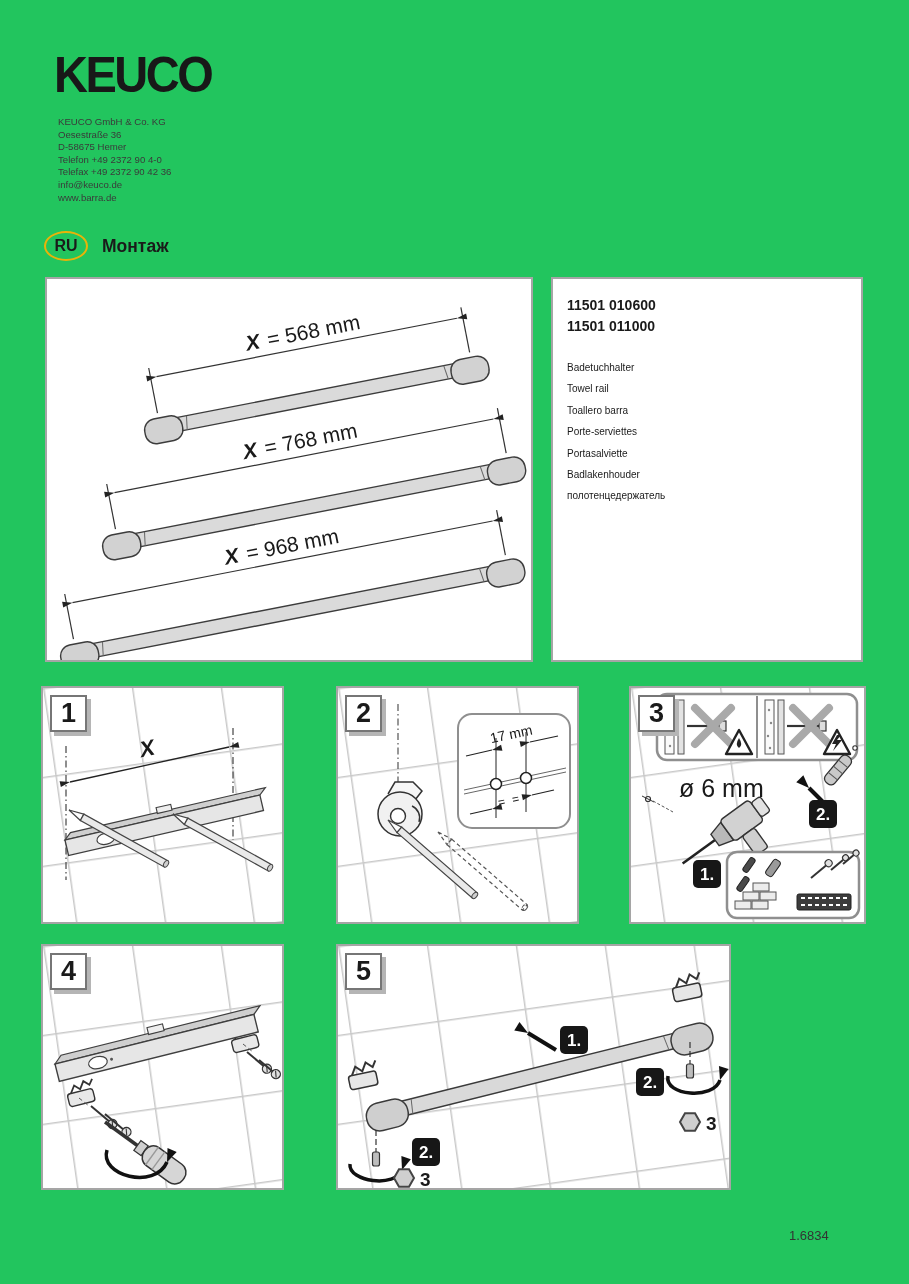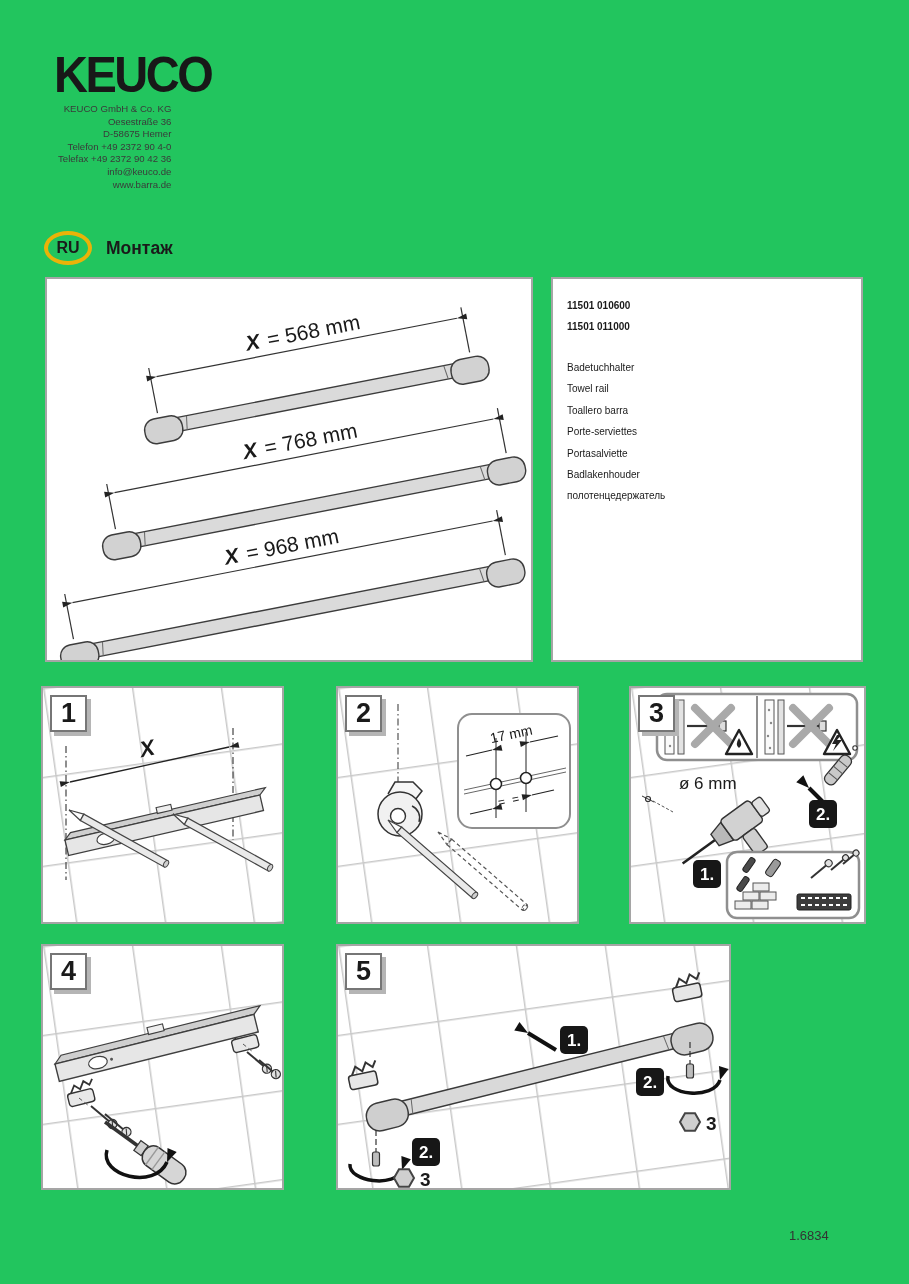--- a/index.html
+++ b/index.html
@@ -1,37 +1,37 @@
 <!DOCTYPE html>
 <html><head>
 <meta charset="utf-8">
 <style>
   html,body{margin:0;padding:0;background:#ffffff;}
   body{width:909px;height:1284px;position:relative;font-family:"Liberation Sans",sans-serif;color:#1a1a1a;}
   .page{position:absolute;inset:0;background:#22c55e;overflow:hidden;}
   .logo{position:absolute;left:54px;top:46px;font-size:47px;font-weight:bold;letter-spacing:-2.5px;transform:scaleY(1.05);transform-origin:left top;color:#181818;}
-  .address{position:absolute;left:58px;top:103px;font-size:9.6px;line-height:12.6px;color:#3a3a3a;text-align:right;}
+  .address{position:absolute;left:58px;top:116px;font-size:9.6px;line-height:12.6px;color:#3a3a3a;}
   .lang-row{position:absolute;left:44px;top:231px;display:flex;align-items:center;gap:14px;}
-  .ru-badge{display:flex;align-items:center;justify-content:center;width:40px;height:26px;border:4px solid #eab308;border-radius:50%;font-weight:bold;font-size:16px;}
+  .ru-badge{display:flex;align-items:center;justify-content:center;width:40px;height:26px;border:2px solid #eab308;border-radius:50%;font-weight:bold;font-size:16px;}
   .lang-title{font-weight:bold;font-size:17.5px;}
   .box{position:absolute;border:2px solid #a5a5a5;background:#fff;}
   .main-left{left:45px;top:277px;width:484px;height:381px;}
   .main-right{left:551px;top:277px;width:294px;height:365px;padding:16px 0 0 14px;}
-  .codes div{font-weight:bold;font-size:10px;line-height:21px;}
+  .codes div{font-weight:bold;font-size:14px;line-height:21px;}
   .names{margin-top:20px;}
   .names div{font-size:10px;line-height:21.4px;}
   .step{overflow:hidden;}
   .s1{left:41px;top:686px;width:239px;height:234px;}
   .s2{left:336px;top:686px;width:239px;height:234px;}
   .s3{left:629px;top:686px;width:233px;height:234px;}
   .s4{left:41px;top:944px;width:239px;height:242px;}
   .s5{left:336px;top:944px;width:391px;height:242px;}
   .stepnum{position:absolute;left:7px;top:7px;width:33px;height:33px;background:#fff;border:2px solid #767676;box-shadow:4px 4px 0 #b5b5b5;font-weight:bold;font-size:27px;display:flex;align-items:center;justify-content:center;z-index:3;}
   .badge{position:absolute;background:#171717;color:#fff;font-weight:bold;font-size:17px;line-height:1;padding:6px 7px 5px 7px;border-radius:5px;z-index:3;}
-  .dia-label{position:absolute;font-size:17px;z-index:3;}
+  .dia-label{position:absolute;font-size:25px;z-index:3;}
   .footer-date{position:absolute;left:789px;top:1228px;font-size:13px;color:#333;}
   .art{position:absolute;left:0;top:0;display:block;}
   svg text{font-family:"Liberation Sans",sans-serif;fill:#1a1a1a;}
 </style>
 </head>
 <body>
 
 <div class="page">
 
   <div class="logo">KEUCO</div>

